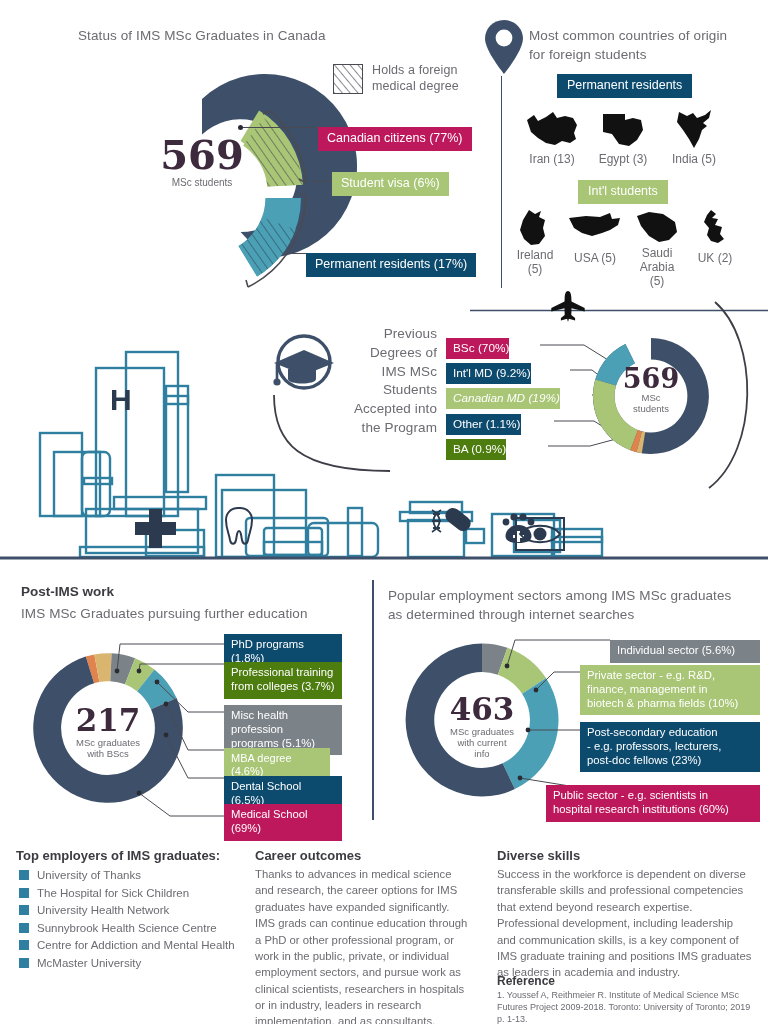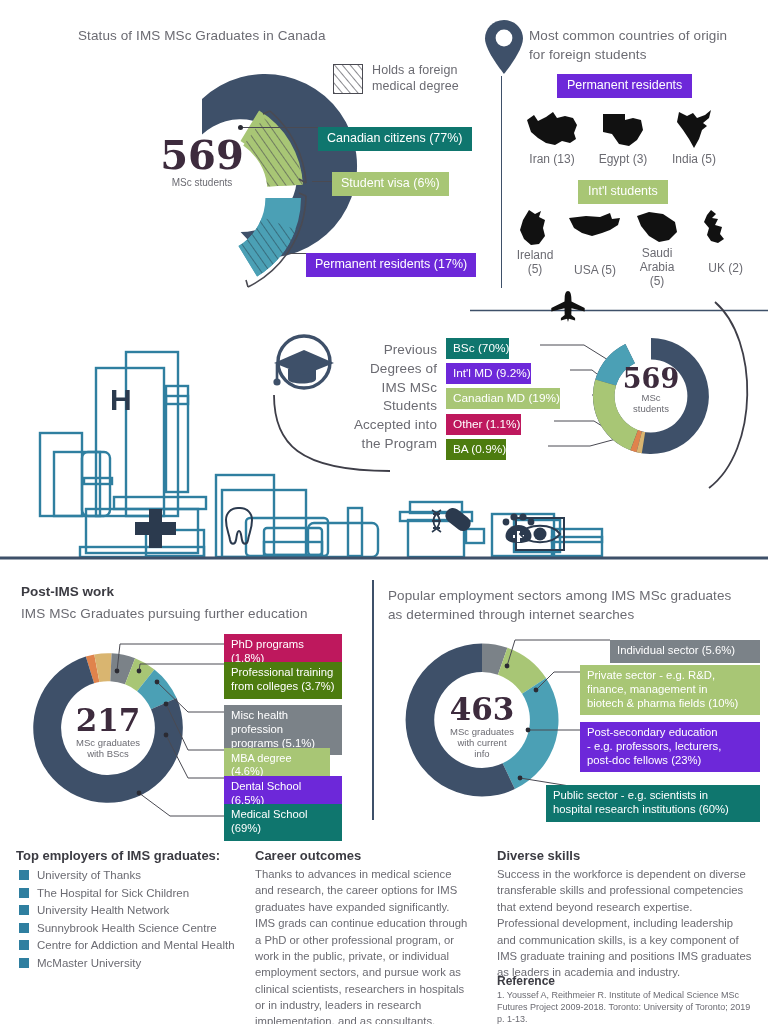--- a/index.html
+++ b/index.html
@@ -11,24 +11,24 @@
     color:#5c5c63;
     -webkit-font-smoothing:antialiased;
   }
   .abs { position:absolute; }
   .sect-title { font-size:13.5px; color:#6b6b72; letter-spacing:.1px; }
   .bold-head { font-weight:bold; color:#3b3b42; font-size:13px; }
   .tag {
     color:#ffffff; font-size:11.5px; padding:3px 0 4px 7px;
     display:inline-block; line-height:1.22; white-space:pre-line;
   }
-  .tag.dark { background:#0f766e; }
-  .tag.teal { background:#6d28d9; }
+  .tag.dark { background:#be185d; }
+  .tag.teal { background:#0c4a6e; }
   .tag.green { background:#a8c675; }
-  .tag.orange { background:#be185d; }
+  .tag.orange { background:#0c4a6e; }
   .tag.sand { background:#4d7c0f; }
   .tag.gray { background:#7b8288; }
   .leader { background:#4a4a52; height:1px; }
   .vleader { background:#4a4a52; width:1px; }
   .dot { width:5px; height:5px; border-radius:50%; background:#2b2b33; }
   .donut-center-num { font-family:"DejaVu Serif", serif; font-weight:bold; color:#3d2b3d; }
   .donut-center-sub { font-size:10px; color:#6b6b72; line-height:1.15; text-align:center; }
   .body-text { font-size:11.3px; line-height:1.45; color:#6b6b72; }
   .sq { width:10px; height:10px; background:#2f7fa0; display:inline-block; }
   .emp-row { display:flex; align-items:center; gap:8px; margin-bottom:5.5px; }
@@ -158,35 +158,35 @@
   <svg width="40" height="40" viewBox="0 0 40 40" style="margin:0 auto;">
     <path d="M14 2 L20 6 L26 3 L24 9 L30 12 L28 20 L30 28 L24 36 L16 37 L9 31 L5 22 L8 12 Z" fill="#111111"></path>
   </svg>
   <div class="country-name" style="white-space:pre-line; margin-top:1px;">Ireland
 (5)</div>
 </div>
 <div class="abs" style="left:563px; top:208px; width:64px; text-align:center;">
   <svg width="58" height="38" viewBox="0 0 58 38" style="margin:0 auto;">
     <path d="M3 10 L20 8 L34 9 L44 5 L46 11 L54 10 L52 17 L44 22 L36 25 L26 28 L16 25 L8 20 Z" fill="#111111"></path>
   </svg>
-  <div class="country-name" style="white-space:pre-line; margin-top:18px;">USA (5)</div>
+  <div class="country-name" style="white-space:pre-line; margin-top:6px;">USA (5)</div>
 </div>
 <div class="abs" style="left:628px; top:208px; width:58px; text-align:center;">
   <svg width="48" height="38" viewBox="0 0 48 38" style="margin:0 auto;">
     <path d="M4 8 L16 4 L30 6 L42 14 L44 24 L36 32 L26 34 L16 28 L8 18 Z" fill="#111111"></path>
   </svg>
   <div class="country-name" style="white-space:pre-line; margin-top:1px;">Saudi
 Arabia
 (5)</div>
 </div>
 <div class="abs" style="left:687px; top:208px; width:56px; text-align:center;">
   <svg width="34" height="40" viewBox="0 0 34 40" style="margin:0 auto;">
     <path d="M13 2 L18 6 L14 10 L20 11 L17 17 L24 19 L22 26 L26 31 L20 35 L13 33 L9 27 L11 20 L6 14 L9 7 Z" fill="#111111"></path>
   </svg>
-  <div class="country-name" style="white-space:pre-line; margin-top:14px;text-align:right;">UK (2)</div>
+  <div class="country-name" style="white-space:pre-line; margin-top:4px;">UK (2)</div>
 </div>
 
 <div class="abs" style="left:470px; top:309px; width:298px; height:3px;">
   <svg width="298" height="3" viewBox="0 0 298 3">
       <line x1="0" y1="1.5" x2="298" y2="1.5" stroke="#3e5069" stroke-width="1.6"></line>
     </svg>
 </div>
 <div class="abs" style="left:549px; top:290px;">
   <svg width="38" height="34" viewBox="0 0 38 34">
     <path d="M19 1 c2.4 0 3.1 3.2 3.3 6.2 l0.2 4.4 13.2 6.5 v3.4 l-13.2-3.2 -0.2 6.6 3.8 3.1 v2.4 l-6.2-1.6 -0.9 3.1 -0.9-3.1 -6.2 1.6 v-2.4 l3.8-3.1 -0.2-6.6 -13.2 3.2 v-3.4 l13.2-6.5 0.2-4.4 C15.9 4.2 16.6 1 19 1 Z" fill="#111111"></path>
@@ -201,36 +201,36 @@
     <path d="M11 34 v16" stroke="#3e5069" stroke-width="2.6" fill="none"></path>
     <circle cx="11" cy="52" r="3.6" fill="#3e5069"></circle>
   </svg>
 </div>
 <div class="abs" style="left:272px; top:395px;">
   <svg width="120" height="90" viewBox="0 0 120 90">
     <path d="M2 0 C2 48 26 76 118 76" fill="none" stroke="#3e3e48" stroke-width="1.8"></path>
   </svg>
 </div>
 
-<div class="abs" style="left:340px; top:340px; width:97px; text-align:right;">
+<div class="abs" style="left:340px; top:324px; width:97px; text-align:right;">
   <span class="sect-title" style="white-space:pre-line; font-size:13.5px; line-height:1.32;">Previous
 Degrees of
 IMS MSc
 Students
 Accepted into
 the Program</span>
 </div>
 
 <div class="abs" style="left:446px; top:338px;">
   <span class="tag dark" style="font-size:11.8px;">BSc (70%)</span>
 </div>
 <div class="abs" style="left:446px; top:363px;">
   <span class="tag teal" style="font-size:11.8px;">Int'l MD (9.2%)</span>
 </div>
-<div class="abs" style="left:446px; top:388px;">
+<div class="abs" style="left:446px; top:388px;font-style:italic;">
   <span class="tag green" style="font-size:11.8px;">Canadian MD (19%)</span>
 </div>
 <div class="abs" style="left:446px; top:414px;">
   <span class="tag orange" style="font-size:11.8px;">Other (1.1%)</span>
 </div>
 <div class="abs" style="left:446px; top:439px;">
   <span class="tag sand" style="font-size:11.8px;">BA (0.9%)</span>
 </div>
 
 <div class="abs" style="left:540px; top:338px;">

